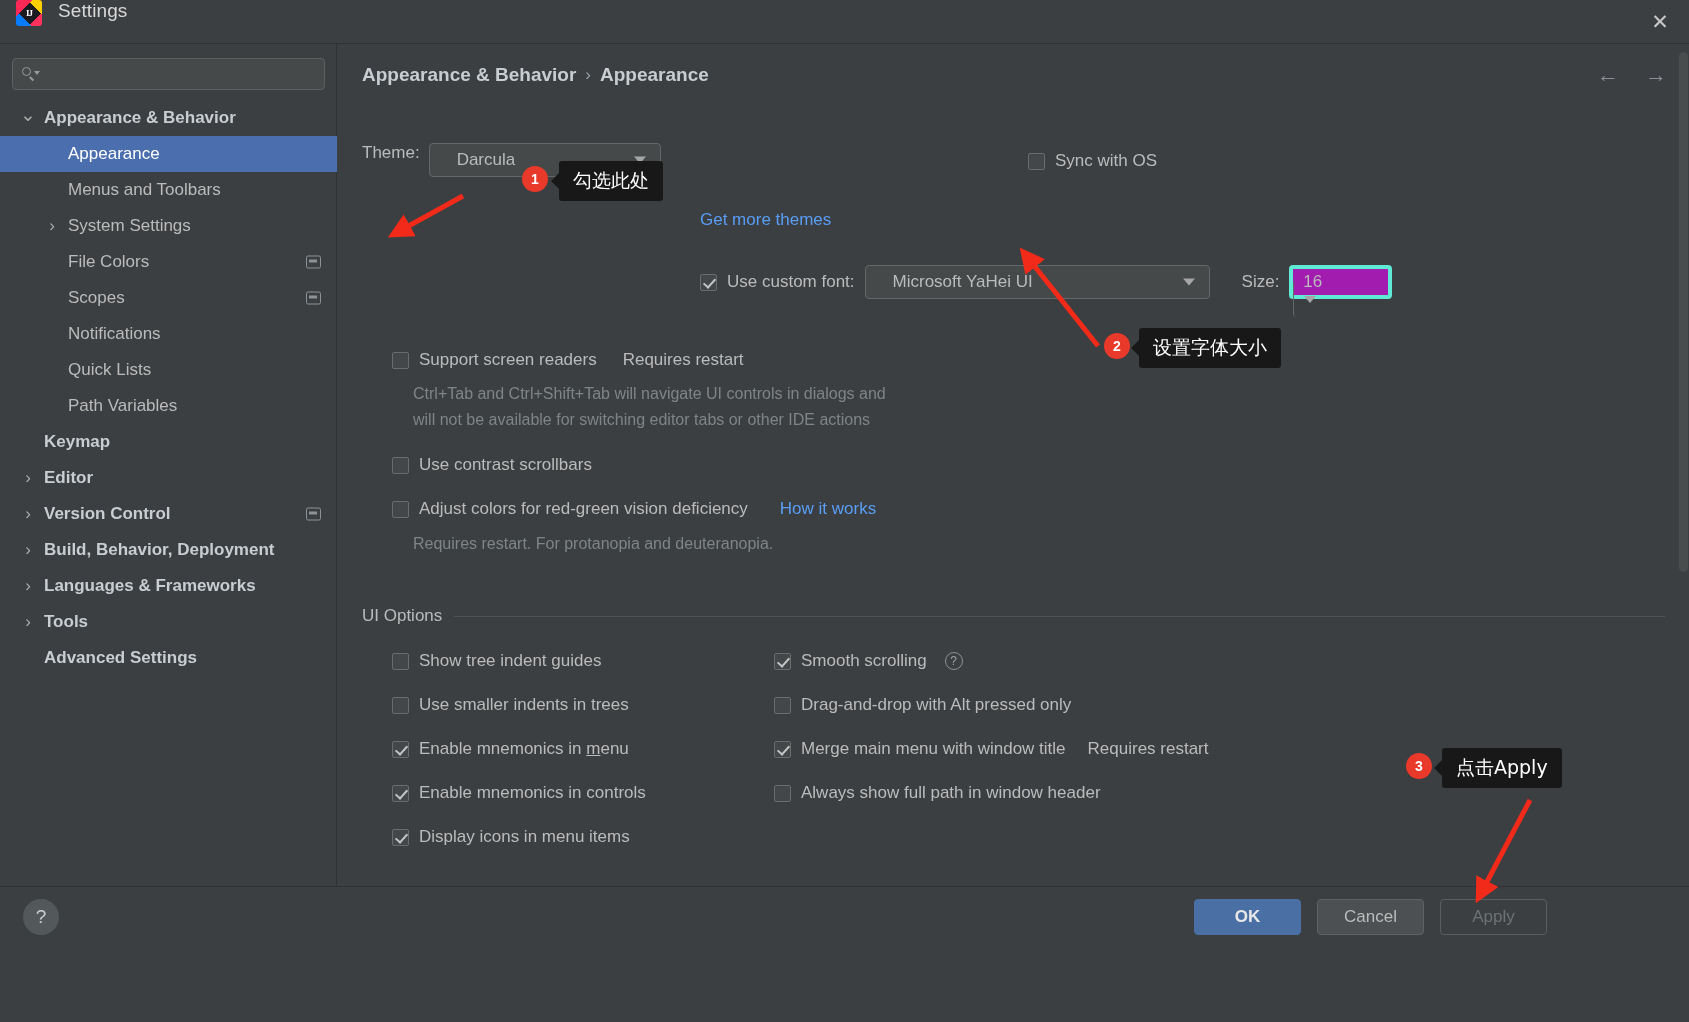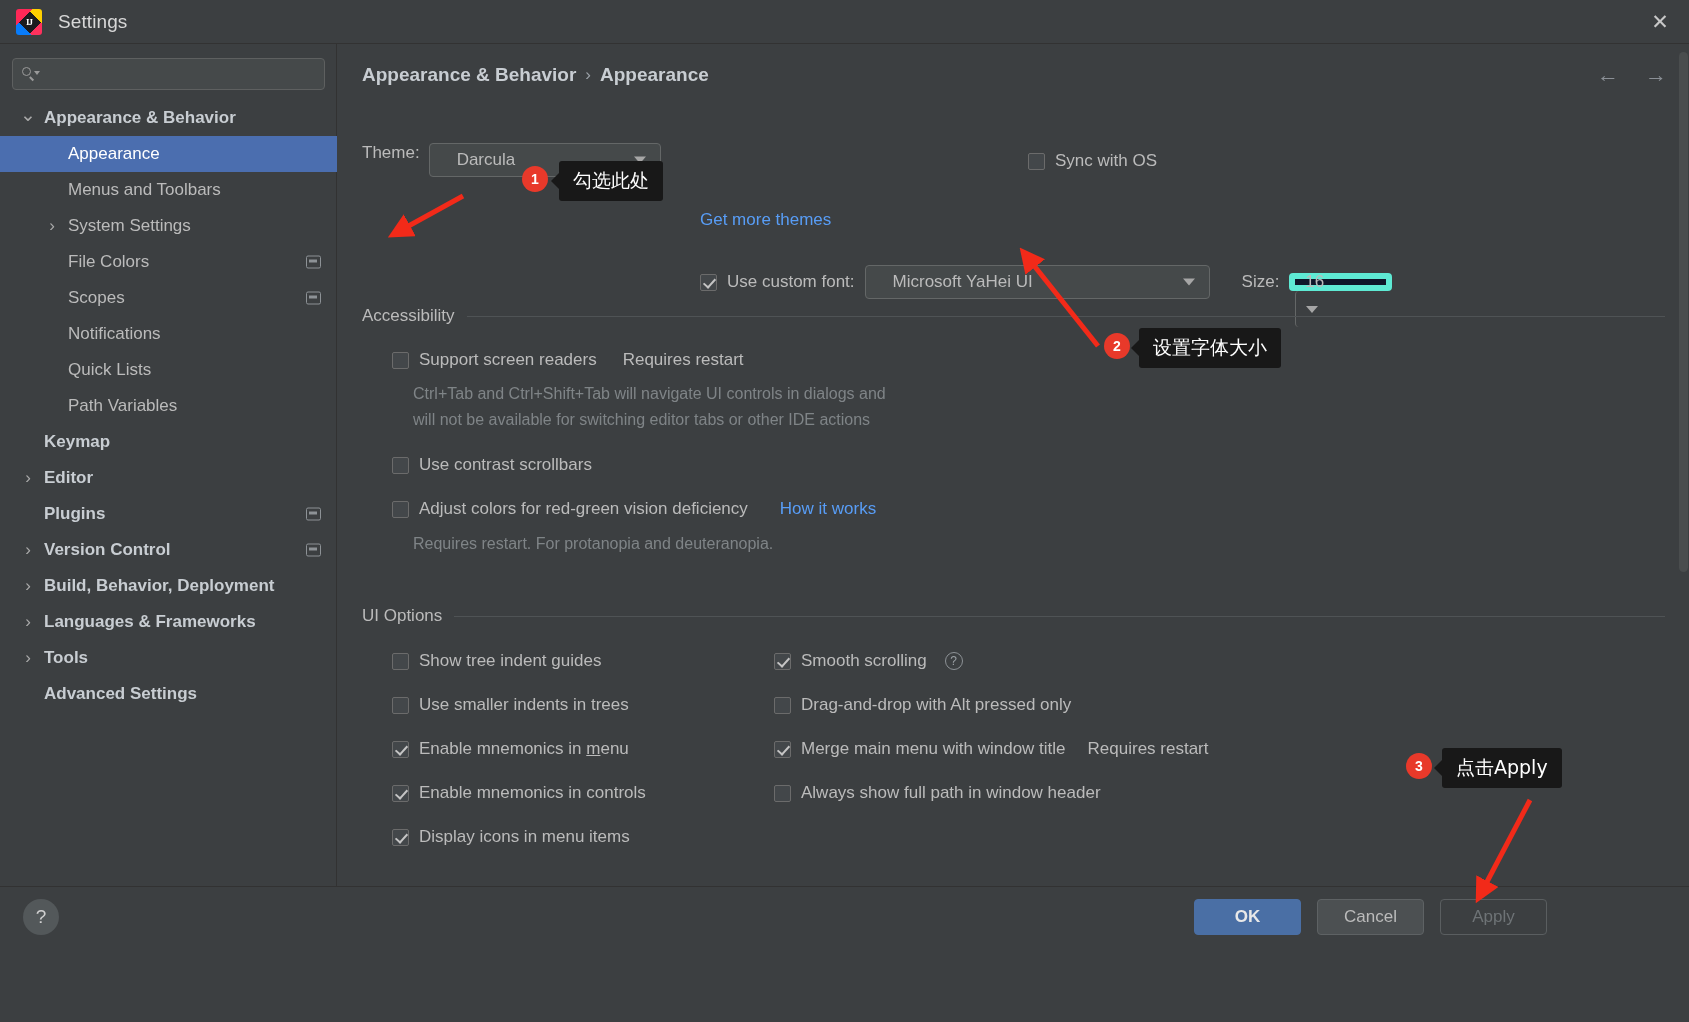--- a/index.html
+++ b/index.html
@@ -16,21 +16,21 @@
     overflow: hidden;
     color: #bbbbbb;
     -webkit-font-smoothing: antialiased;
   }
 
   
   .titlebar {
     position: absolute; left: 0; top: 0; width: 1689px; height: 44px;
     background: #3c3f41;
     border-bottom: 1px solid #323232;
-    display: flex; align-items: center;
+    display: flex; 
   }
   .app-icon {
     position: relative;
     width: 26px; height: 26px; margin-left: 16px; margin-right: 16px;
     border-radius: 3px;
     background:
       linear-gradient(135deg, #fe2857 0%, #fe2857 32%, transparent 32%),
       linear-gradient(225deg, #ffd000 0%, #ffd000 28%, transparent 28%),
       linear-gradient(45deg, #087cfa 0%, #087cfa 30%, transparent 30%),
       linear-gradient(315deg, #fe315d 0%, #fe315d 25%, transparent 25%),
@@ -198,23 +198,23 @@
     position: absolute; left: 362px; top: 166px;
     font-size: 17px; color: #589df6; cursor: default;
   }
 
   .font-row {
     position: absolute; left: 362px; top: 221px;
     display: flex; align-items: center; gap: 10px;
   }
   .size-label { margin-left: 22px; }
   .spinner {
-    width: 103px; height: 18px;
-    border: 6px solid #5eead4; border-radius: 4px;
-    background: #0f172a;
+    width: 103px; height: 34px;
+    border: 4px solid #5eead4; border-radius: 4px;
+    background: #a21caf;
     display: flex; align-items: stretch;
     position: relative;
   }
   .spinner .val {
     flex: 1; display: flex; align-items: center; padding-left: 10px;
     font-size: 17px; color: #bbbbbb;
   }
   .spinner .btn {
     width: 32px; border-left: 1px solid #646767;
     display: flex; align-items: center; justify-content: center;
@@ -369,24 +369,20 @@
           <span class="lbl">Path Variables</span>
         </div>
         <div class="tree-item lvl0 bold">
           <span class="lbl">Keymap</span>
         </div>
         <div class="tree-item lvl0 bold">
           <span class="twisty" style="font-size: 17px;">›</span>
           <span class="lbl">Editor</span>
         </div>
         <div class="tree-item lvl0 bold">
-          <span class="lbl">Plugins</span>
-          <span class="copy-badge"></span>
-        </div>
-        <div class="tree-item lvl0 bold">
           <span class="twisty" style="font-size: 17px;">›</span>
           <span class="lbl">Version Control</span>
           <span class="copy-badge"></span>
         </div>
         <div class="tree-item lvl0 bold">
           <span class="twisty" style="font-size: 17px;">›</span>
           <span class="lbl">Build, Behavior, Deployment</span>
         </div>
         <div class="tree-item lvl0 bold">
           <span class="twisty" style="font-size: 17px;">›</span>
@@ -439,24 +435,20 @@
       </div>
       <span class="lbl-static size-label">Size:</span>
       <div class="spinner">
         <span class="val">16</span>
         <span class="btn">
           <span class="arrow"></span>
         </span>
       </div>
     </div>
 
-    <div class="section" style="top: 262px;">
-      <span class="stitle">Accessibility</span>
-      <span class="rule"></span>
-    </div>
 
     <div class="cbrow opt" style="left: 54px; top: 306px;">
       <span class="cb"></span>
       <span class="txt">Support screen readers</span>
       <span class="txt muted" style="margin-left: 16px;">Requires restart</span>
     </div>
 
     <div class="desc" style="left: 75px; top: 337px;">
       <div>Ctrl+Tab and Ctrl+Shift+Tab will navigate UI controls in dialogs and</div>
       <div>will not be available for switching editor tabs or other IDE actions</div>

